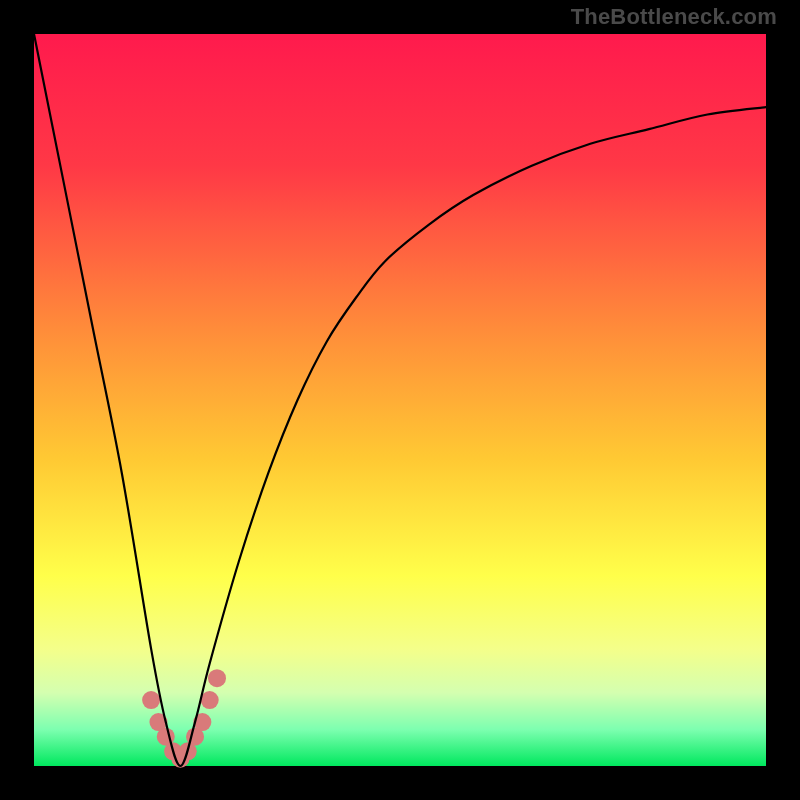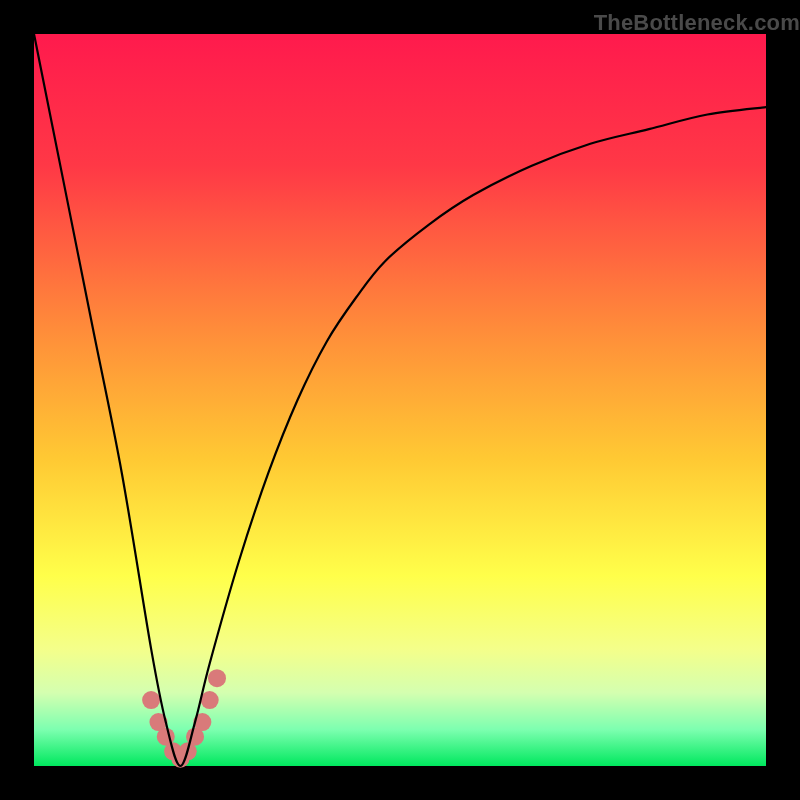--- a/index.html
+++ b/index.html
@@ -13,28 +13,27 @@
   }
   .stage {
     position: relative;
     width: 800px;
     height: 800px;
     background: #000;
   }
   .watermark {
     position: absolute;
     top: 4px;
-    right: 0;
+    right: 23px;
     color: #4a4a4a;
     font-size: 22px;
     font-weight: 600;
     letter-spacing: 0.2px;
     z-index: 5;
     user-select: none;
-    margin-top: 6px;
   }
   svg {
     position: absolute;
     top: 0;
     left: 0;
   }
 </style>
 </head>
 <body>
 

